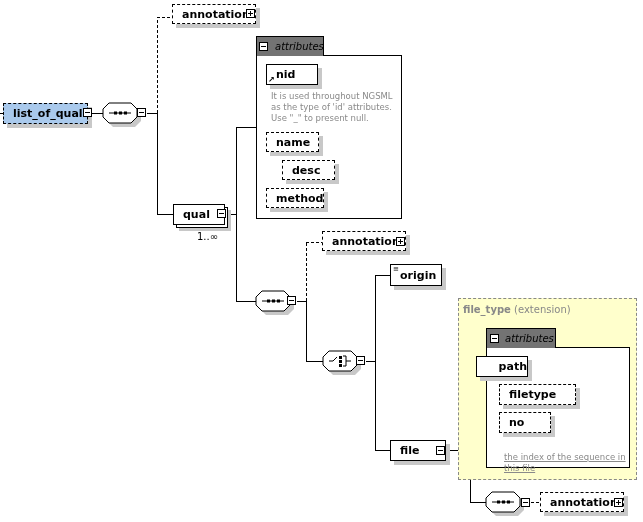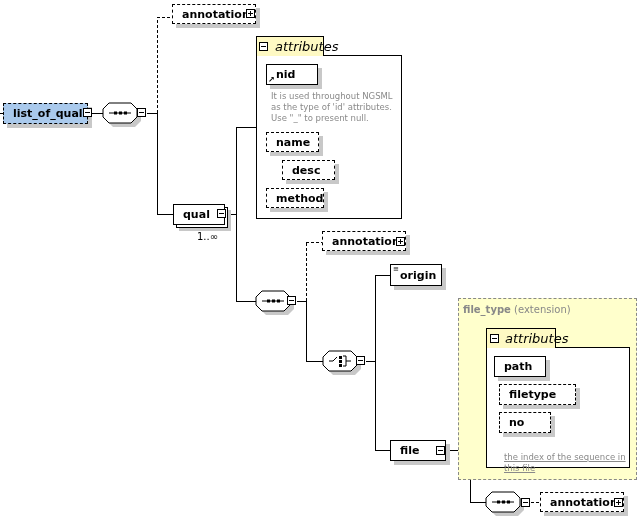--- a/index.html
+++ b/index.html
@@ -11,21 +11,21 @@
           display:flex; align-items:center; padding-left:9px; }
   .node.dashed { border:1px dashed #000; }
   .node.root { background:#a9c9ec; }
   .pm { position:absolute; width:9px; height:9px; box-sizing:border-box; border:1px solid #000;
         background:#fff; }
   .pm::before { content:""; position:absolute; left:1px; right:1px; top:3px; height:1px; background:#000; }
   .pm.plus::after { content:""; position:absolute; top:1px; bottom:1px; left:3px; width:1px; background:#000; }
   .doc { position:absolute; font-size:8.5px; color:#8a8a8a; line-height:11px; }
   .attrs-box { position:absolute; box-sizing:border-box; border:1px solid #000; background:#fff; }
   .attrs-tab { position:absolute; box-sizing:border-box; border:1px solid #000; border-bottom:none;
-               background:#fef9c3; font-style:italic; font-size:13px; display:flex; align-items:center; padding-left:18px; }
+               background:#737373; font-style:italic; font-size:10px; display:flex; align-items:center; padding-left:18px; }
   .ext-box { position:absolute; box-sizing:border-box; border:1px dashed #888; background:#ffffcc; }
   .ext-title { position:absolute; font-size:10px; color:#888; }
   .ext-title b { font-weight:bold; }
   .mult { position:absolute; font-size:10px; color:#000; }
 </style>
 </head>
 <body>
 
 <div id="canvas">
 
@@ -158,21 +158,21 @@
     <b>file_type</b>
     <span>(extension)</span>
   </div>
 
   <div class="attrs-box" style="left:486px;top:347px;width:144px;height:121px;"></div>
   <div class="attrs-tab" style="left:486px;top:328px;width:70px;height:20px;">
     <span>attributes</span>
   </div>
   <div class="pm" style="left:490px;top:334px;"></div>
 
-  <div class="node" style="left:494px;top:356px;width:52px;height:21px;">
+  <div class="node" style="left:476px;top:356px;width:52px;height:21px;justify-content:flex-end;">
     <span>path</span>
   </div>
   <div class="node dashed" style="left:499px;top:384px;width:77px;height:21px;">
     <span>filetype</span>
   </div>
   <div class="node dashed" style="left:499px;top:412px;width:52px;height:21px;">
     <span>no</span>
   </div>
   <div class="doc" style="left:504px;top:452px;text-decoration:underline;">
     <div>the index of the sequence in</div>

